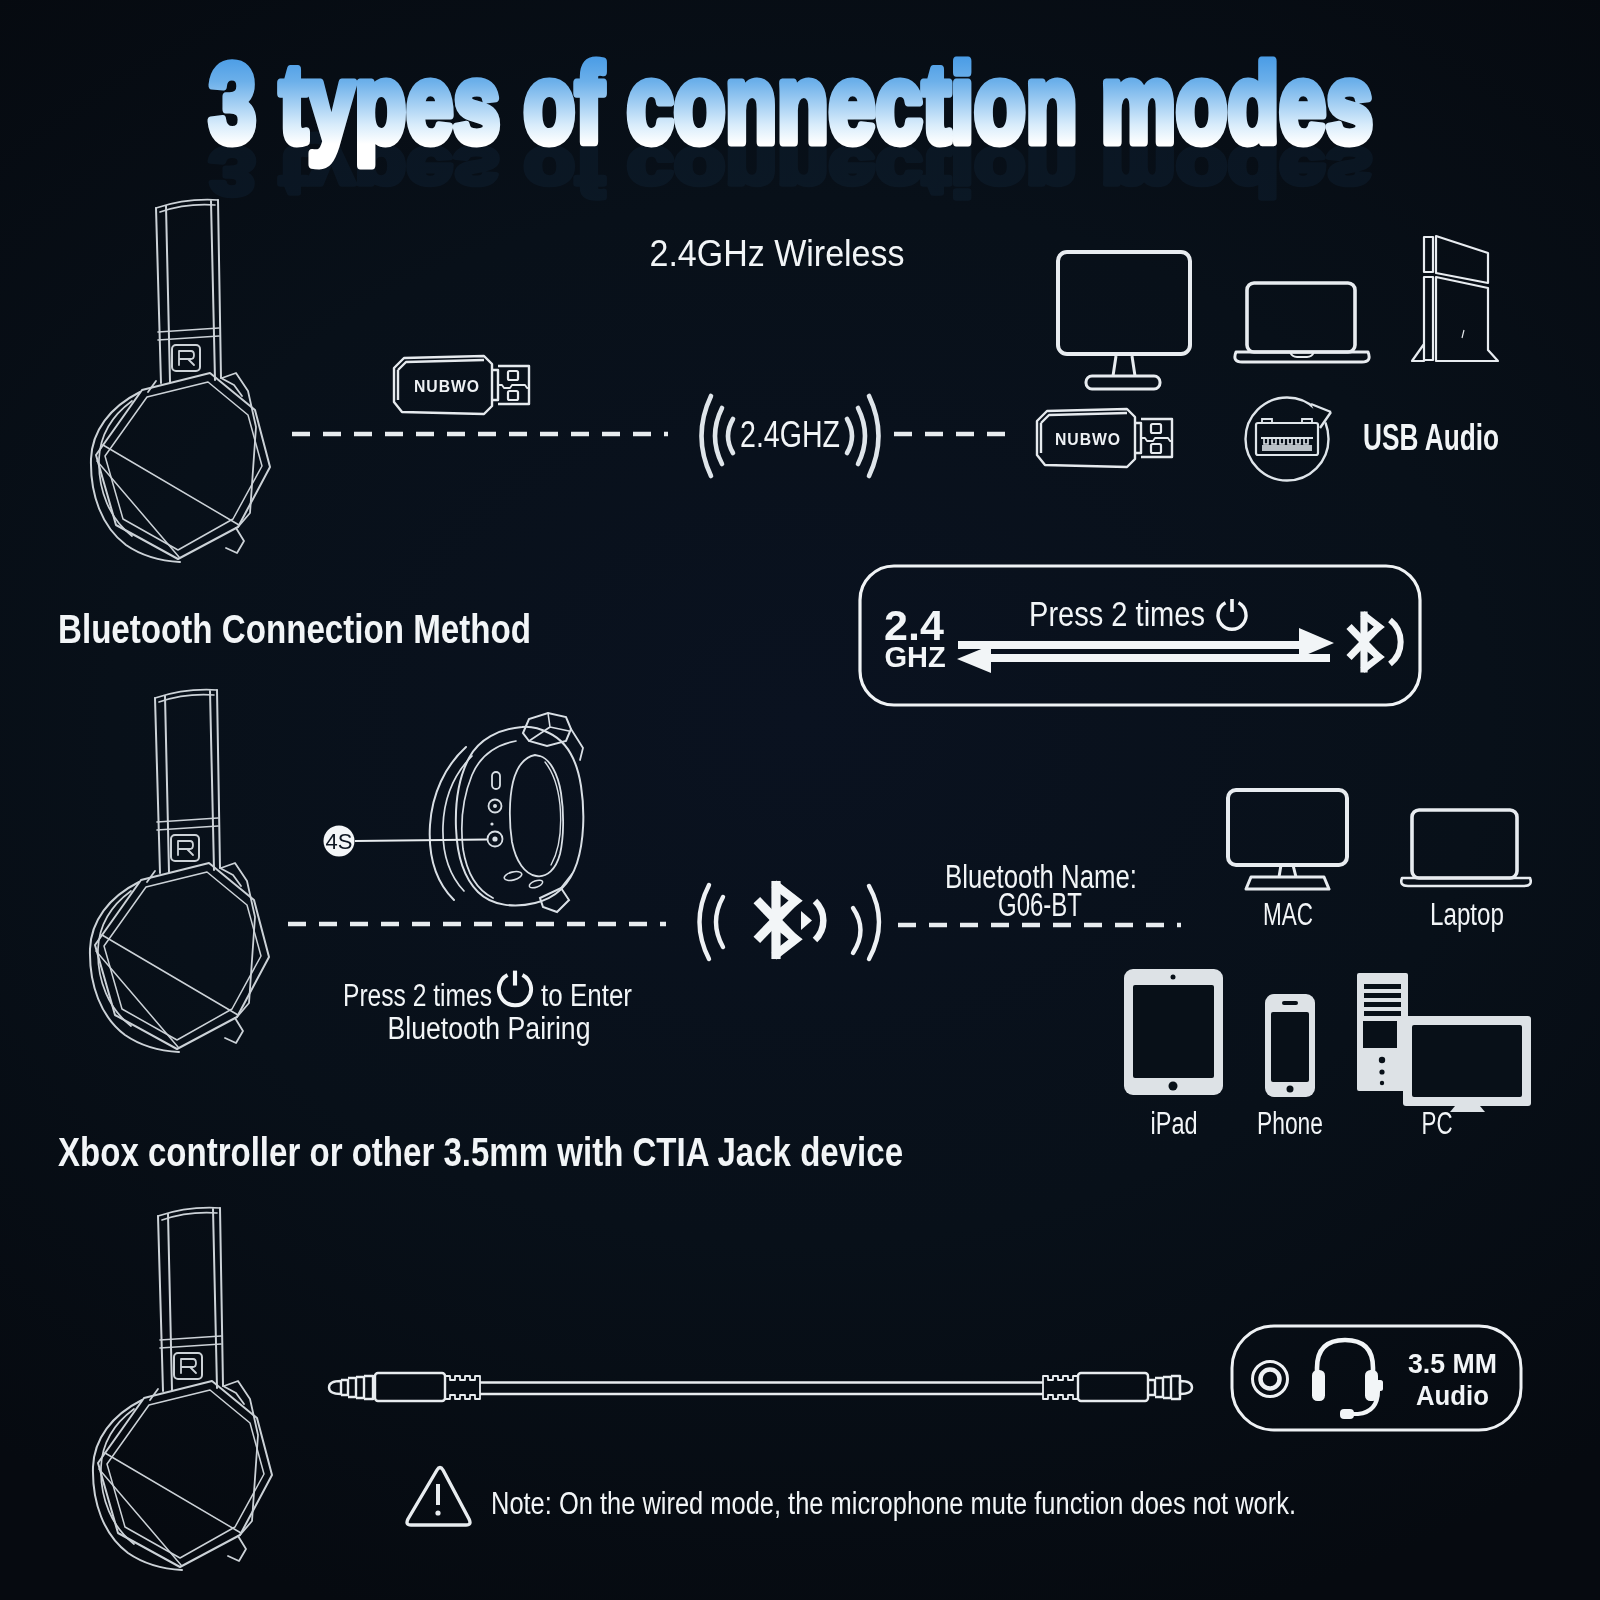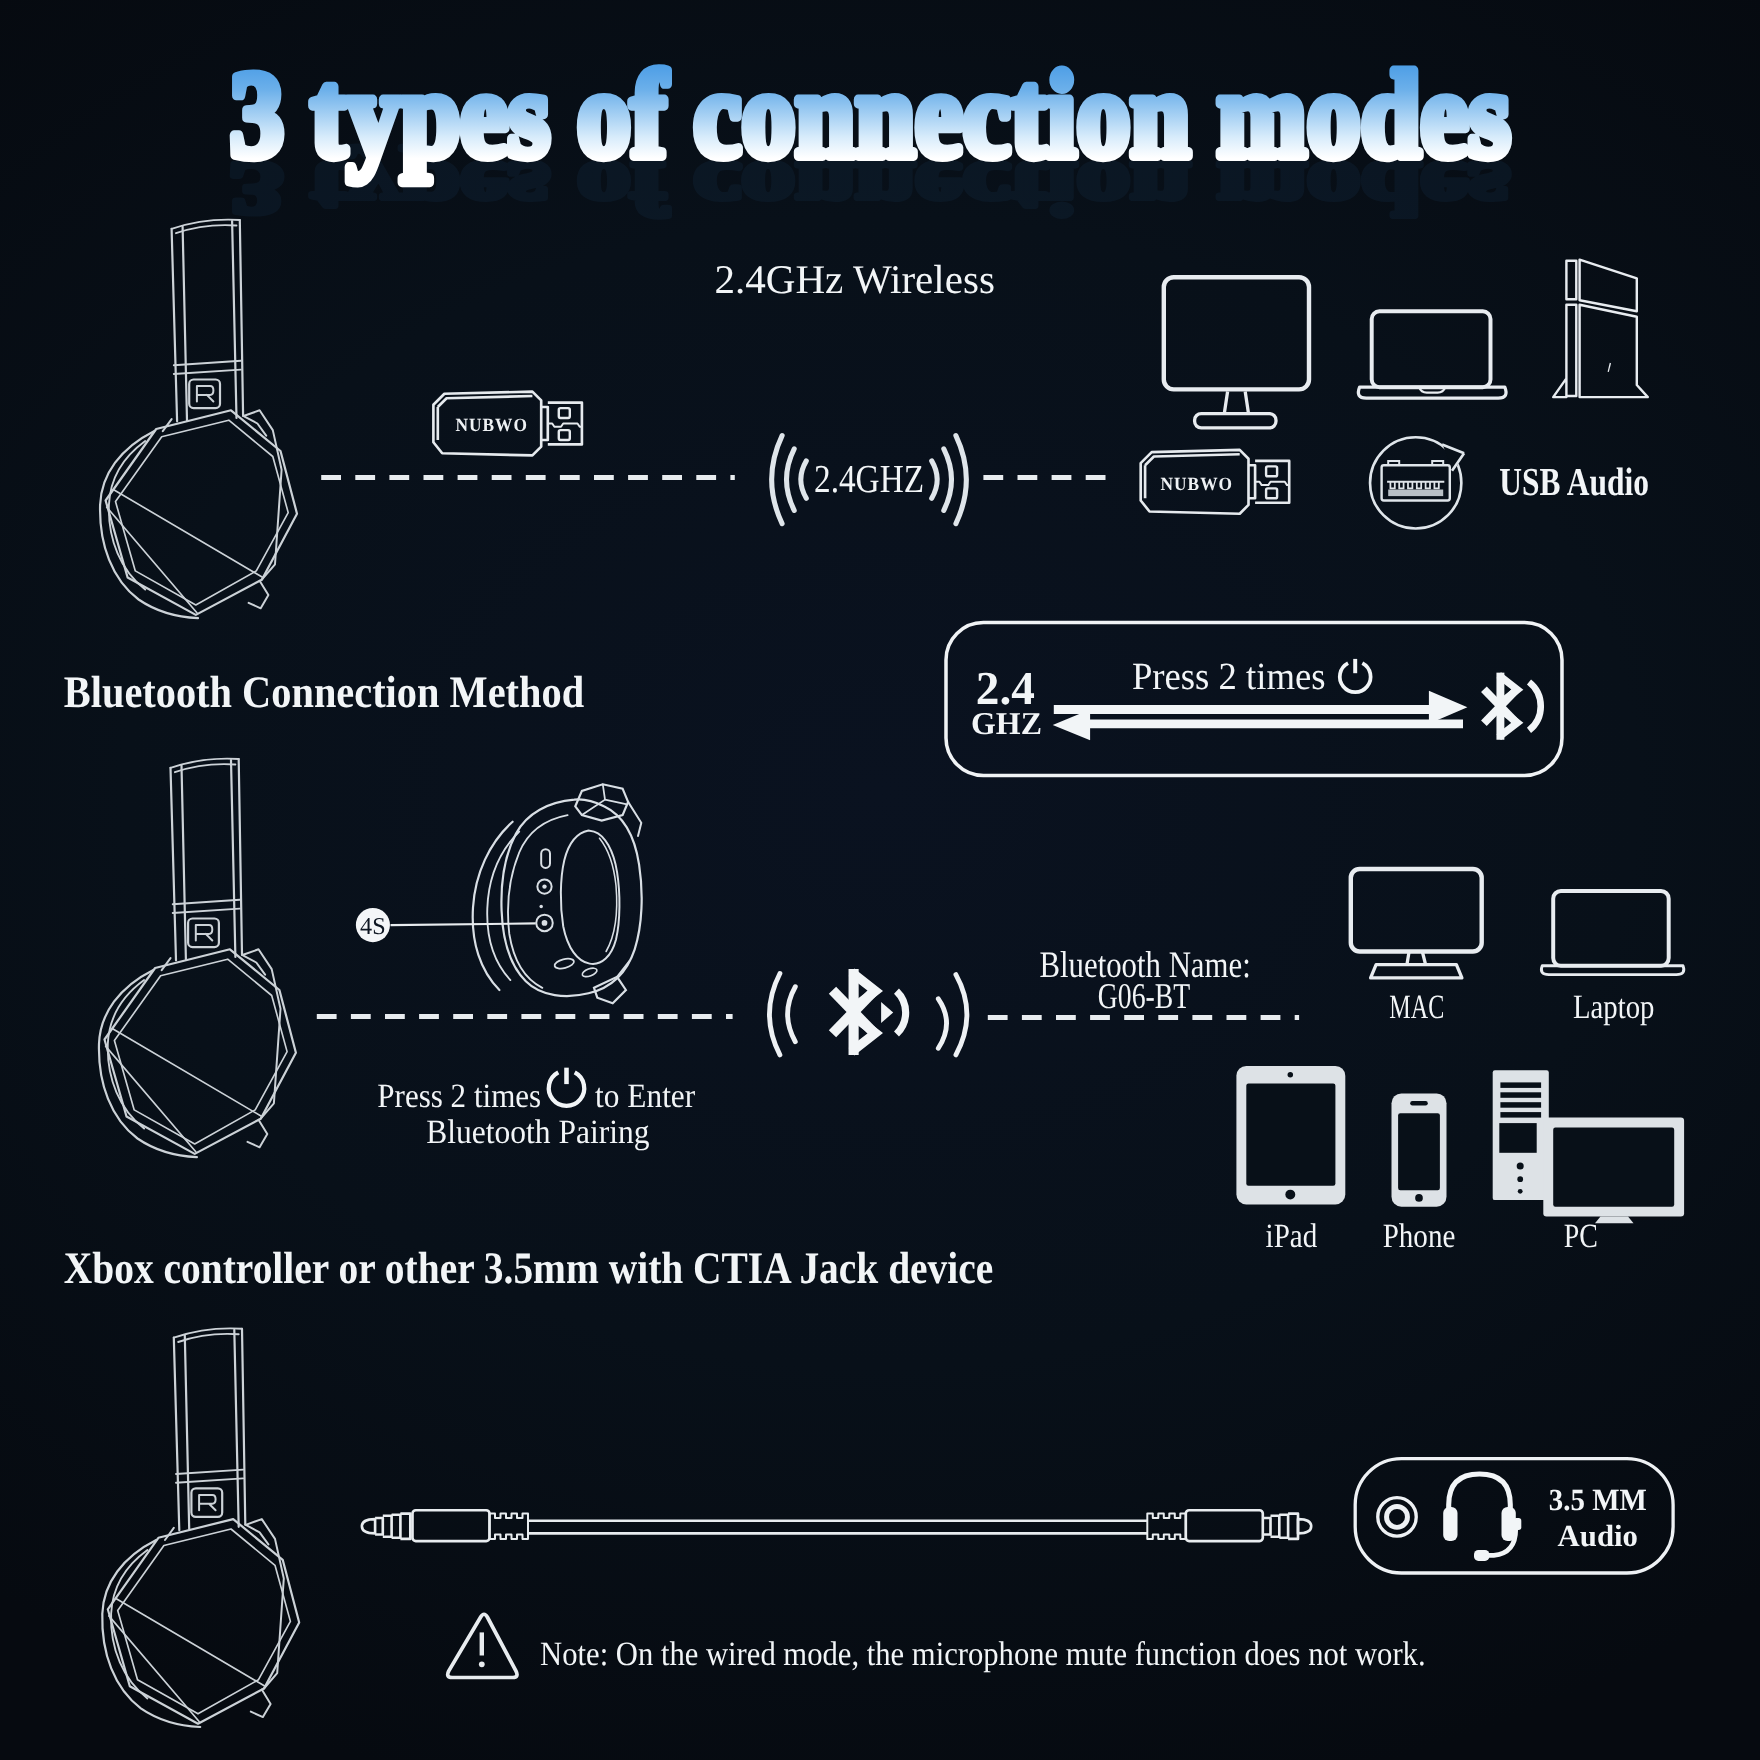--- a/index.html
+++ b/index.html
@@ -1,18 +1,18 @@
 <!DOCTYPE html>
 <html><head>
 <meta charset="utf-8">
 <style>
 html,body{margin:0;padding:0;background:#070c14;}
 #page{position:relative;width:1600px;height:1600px;overflow:hidden;
 background:radial-gradient(ellipse 1250px 950px at 50% 45%, #0a1220 0%, #081019 55%, #060a10 100%);
-font-family:Liberation Serif, serif;}
+font-family:Liberation Sans, sans-serif;}
 svg{position:absolute;top:0;left:0;}
 </style>
 </head>
 <body>
 <div id="page">
 <svg width="1600" height="1600" viewBox="0 0 1600 1600">
 <defs>
 <linearGradient id="tg" x1="0" y1="50" x2="0" y2="146" gradientUnits="userSpaceOnUse">
 <stop offset="0" stop-color="#3e95e4"></stop>
 <stop offset="0.35" stop-color="#6cb0ea"></stop>

